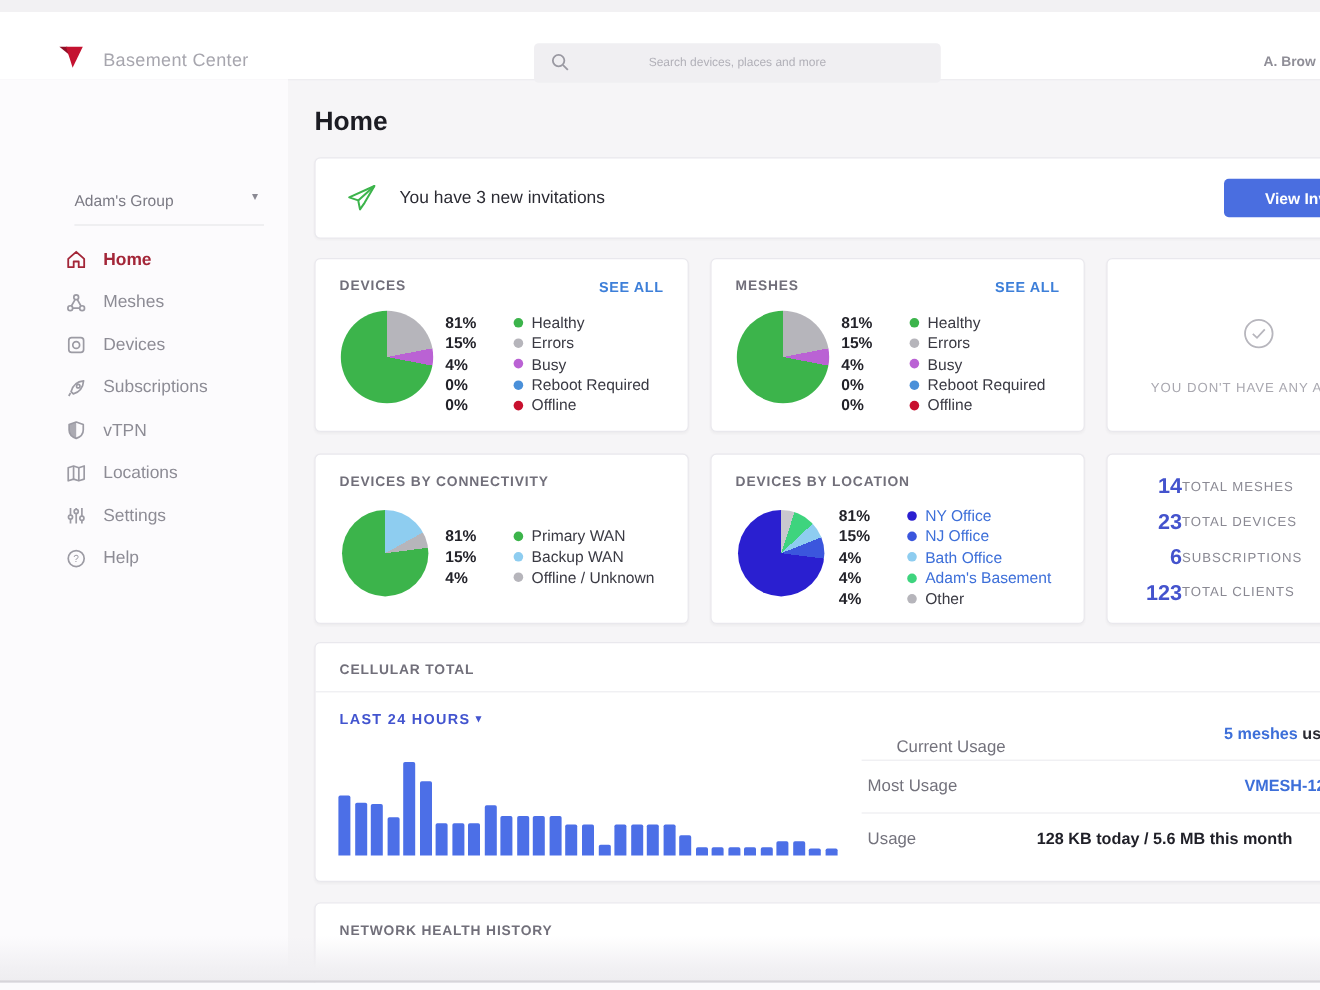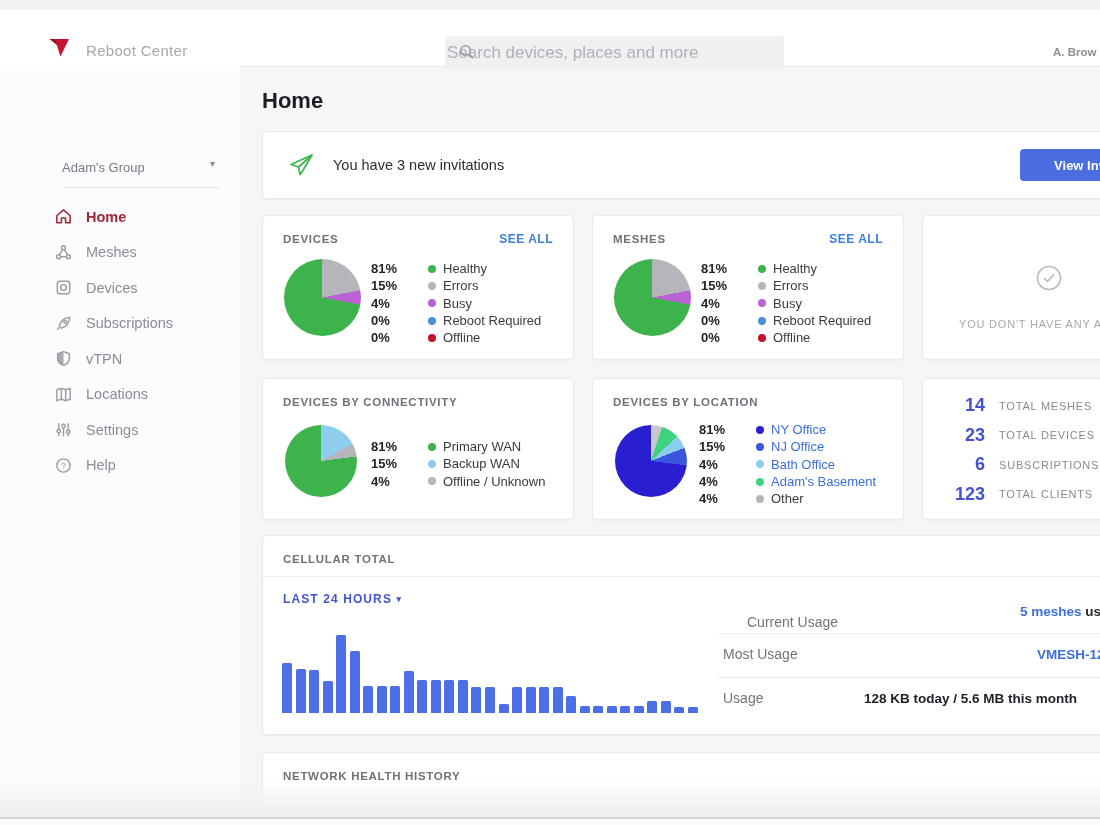--- a/index.html
+++ b/index.html
@@ -6,21 +6,21 @@
   .screen{position:relative;width:1100px;height:825px;overflow:hidden;background:#f6f5f7;
           font-family:"Liberation Sans",sans-serif;color:#2b2b33;}
   .abs{position:absolute;}
 
   
   .topstrip{left:0;top:0;width:1100px;height:10px;background:#f2f1f3;}
   .header{left:0;top:10px;width:1100px;height:56px;background:#ffffff;border-bottom:1px solid #eae9ed;}
   .logo{left:48px;top:27px;}
   .app-title{left:86px;top:32px;font-size:15px;color:#a7a6ae;letter-spacing:.3px;}
   .searchbox{left:445px;top:26px;width:335px;height:31px;background:#f0eff2;border:none;border-radius:4px;
-             font-family:"Liberation Sans",sans-serif;font-size:17px;color:#66656e;outline:none;}
+             font-family:"Liberation Sans",sans-serif;font-size:10px;color:#66656e;text-align:center;outline:none;}
   .searchbox::placeholder{color:#b1b0b8;}
   .search-ic{left:458px;top:33px;}
   .user-label{left:1053px;top:36px;font-size:11.5px;font-weight:600;color:#8f8e97;white-space:nowrap;cursor:pointer;}
 
   
   .sidebar{left:0;top:66px;width:240px;height:759px;background:#fcfbfd;}
   .group-sel{left:62px;top:94px;font-size:13px;color:#7b7a84;cursor:pointer;}
   .group-caret{left:210px;top:92px;font-size:10px;color:#8a8993;cursor:pointer;}
   .side-divider{left:62px;top:121px;width:158px;height:1px;background:#e7e6ea;}
   .nav{left:40px;top:133px;width:200px;}
@@ -61,21 +61,21 @@
   .dot{width:8px;height:8px;border-radius:50%;margin-left:9px;flex:0 0 8px;}
   .llbl{margin-left:7px;color:#3a3a43;white-space:nowrap;}
   .llbl.link{color:#3d6fd9;cursor:pointer;}
 
   .alert-ic{left:112px;top:48px;}
   .alert-msg{left:36px;top:102px;font-size:11px;color:#a9a8b0;letter-spacing:.8px;white-space:nowrap;}
 
   .t-rows{left:0;top:12px;width:100%;}
   .t-row{display:flex;align-items:center;height:29.5px;}
   .t-val{width:62px;text-align:right;font-size:18px;font-weight:700;color:#4453cd;}
-  .t-lbl{margin-left:14px;font-size:11px;color:#8a8993;letter-spacing:.8px;white-space:nowrap;}
+  .t-lbl{font-size:11px;color:#8a8993;letter-spacing:.8px;white-space:nowrap;}
 
   .cell-divider{left:0;top:40px;width:920px;height:1px;background:#ededf1;}
   .range-sel{left:20px;top:56px;font-size:12px;font-weight:800;color:#4254cf;letter-spacing:1.1px;cursor:pointer;white-space:nowrap;}
   .range-caret{font-size:9px;vertical-align:1px;}
   .bars{left:19px;top:99px;width:416px;height:78px;display:flex;align-items:flex-end;justify-content:space-between;}
   .bar{width:10px;background:#4c6fe7;border-radius:1.5px 1.5px 0 0;}
   .c-sep{left:455px;width:465px;height:1px;background:#ededf1;}
   .c-sep1{top:97px;} .c-sep2{top:141px;}
   .c-lbl{left:460px;font-size:14px;color:#73727c;white-space:nowrap;}
   .c-lbl1{top:78px;margin-left:24px;} .c-lbl2{top:110px;} .c-lbl3{top:154px;}
@@ -98,21 +98,21 @@
 <div class="screen">
 
   <div class="abs topstrip"></div>
   <div class="abs header">
     <div class="abs logo">
       <svg width="24" height="23" viewBox="0 0 24 22">
         <path d="M1.5 1.5 L8 1.5 L12 10 Z" fill="#8f0f26"></path>
         <path d="M7 1.5 L21 1.5 L12.5 19 Z" fill="#c41230"></path>
       </svg>
     </div>
-    <div class="abs app-title">Reboot Center</div>
+    <div class="abs app-title">Basement Center</div>
     <input class="abs searchbox" placeholder="Search devices, places and more" style="">
     <div class="abs search-ic">
       <svg width="17" height="17" viewBox="0 0 17 17" fill="none" stroke="#9a99a2" stroke-width="1.5">
         <circle cx="7.5" cy="7.5" r="4.8"></circle>
           <path d="M11.2 11.2 L15.2 15.2"></path>
       </svg>
     </div>
     <div class="abs user-label">A. Brow</div>
   </div>
 

